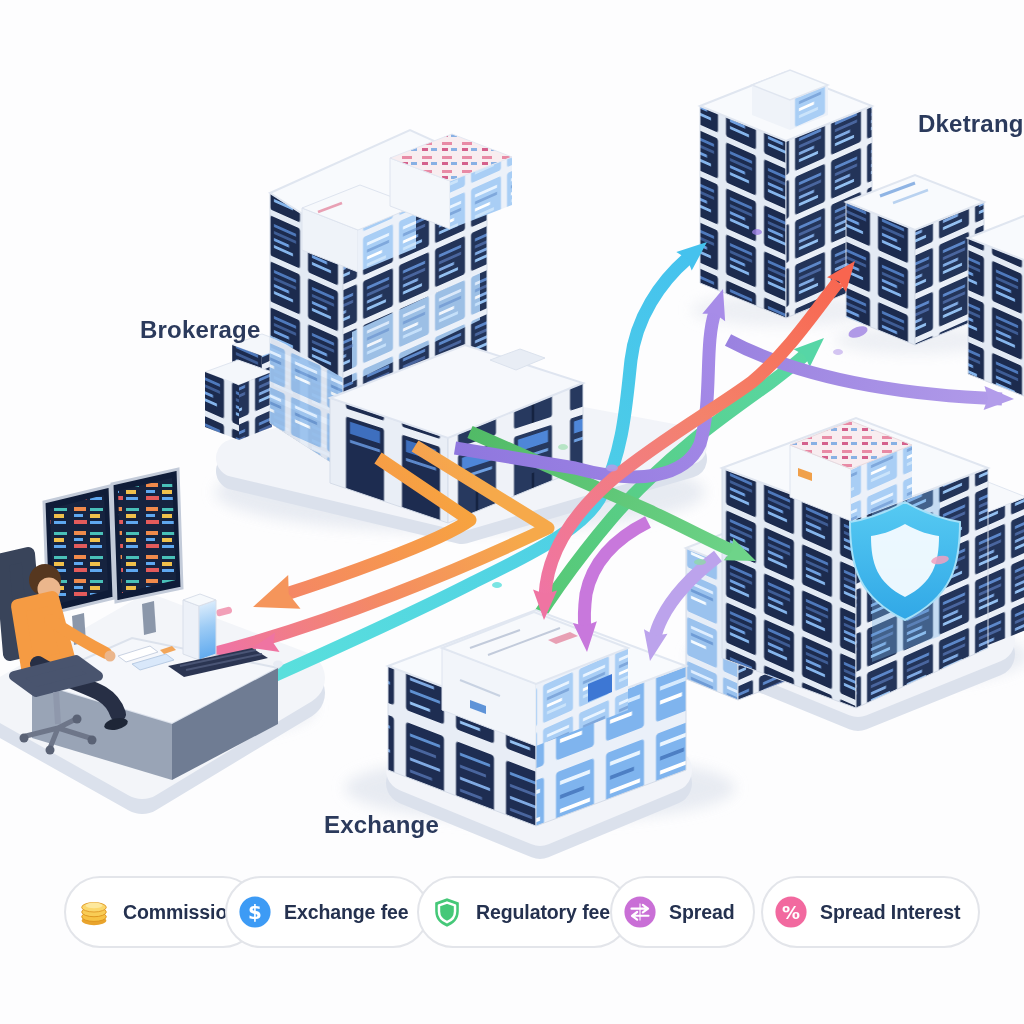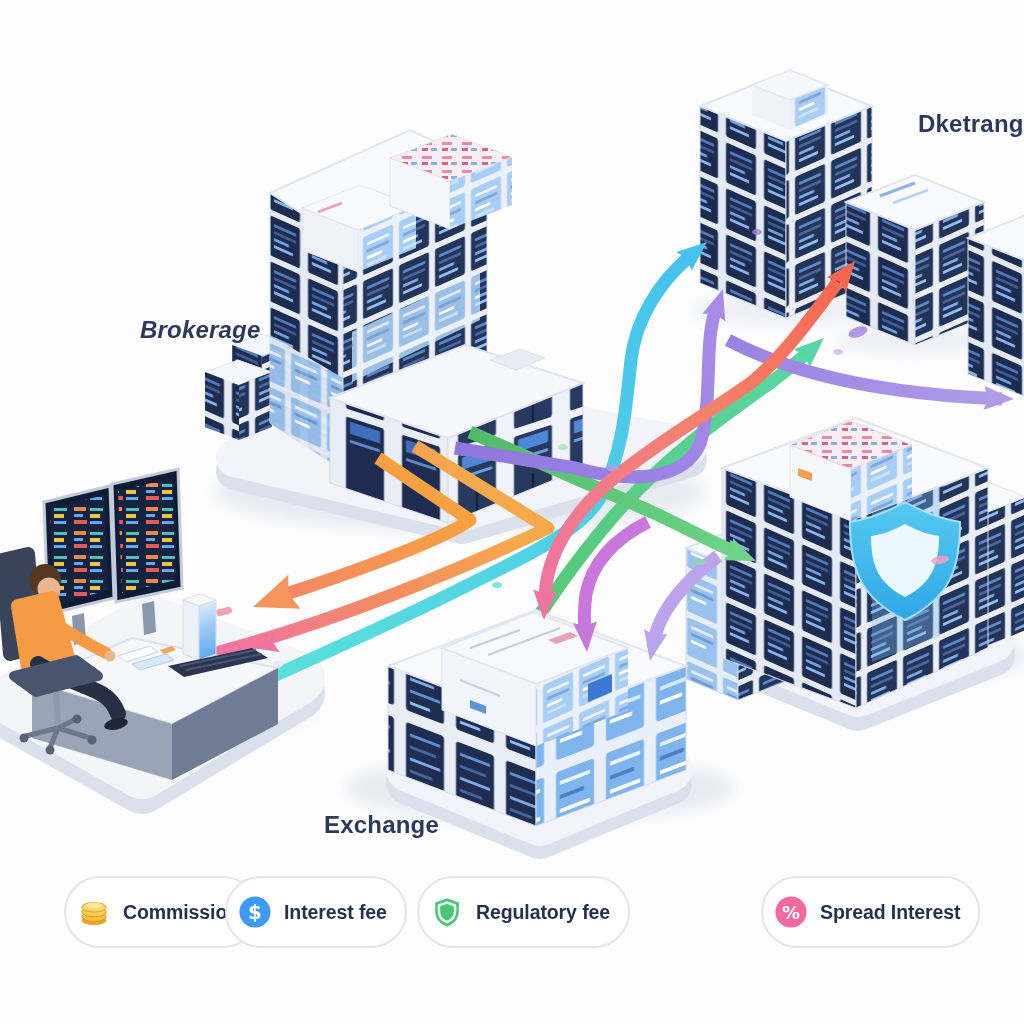--- a/index.html
+++ b/index.html
@@ -390,21 +390,21 @@
       <path d="M58,728 L26,736 M58,728 L50,748 M58,728 L90,738 M58,728 L74,720" stroke="#6E7689" stroke-width="5" stroke-linecap="round" fill="none"></path>
       <circle cx="24" cy="738" r="4.5" fill="#5A6275"></circle>
           <circle cx="50" cy="750" r="4.5" fill="#5A6275"></circle>
       <circle cx="92" cy="740" r="4.5" fill="#5A6275"></circle>
           <circle cx="77" cy="719" r="4.5" fill="#5A6275"></circle>
     </g>
   </g>
 </svg>
 
 
-<div class="blabel" style="left:140px;top:316px;font-style:italic;">Brokerage</div>
+<div class="blabel" style="left:140px;top:316px;">Brokerage</div>
 <div class="blabel" style="left:324px;top:811px;">Exchange</div>
 <div class="blabel clip-label" style="left:918px;top:110px;">Dketrangeu</div>
 
 
 <div class="legend">
 
   <div class="pill" style="left:64px;">
     <svg class="licon" viewBox="0 0 36 36">
       <ellipse cx="18" cy="27" rx="13" ry="5" fill="#E9A42C"></ellipse>
       <ellipse cx="18" cy="23" rx="13" ry="5" fill="#F7C244" stroke="#DD951F"></ellipse>
@@ -413,31 +413,40 @@
       <ellipse cx="18" cy="11" rx="9" ry="3" fill="#FDE89C"></ellipse>
     </svg>
     <span class="lbl">Commission</span>
   </div>
 
   <div class="pill" style="left:225px;">
     <svg class="licon" viewBox="0 0 36 36">
       <circle cx="18" cy="18" r="16.5" fill="#3D9BF5"></circle>
       <text x="18" y="25.5" text-anchor="middle" font-size="21" font-weight="bold" fill="#FFFFFF">$</text>
     </svg>
-    <span class="lbl">Interest fee</span>
+    <span class="lbl">Exchange fee</span>
   </div>
 
   <div class="pill" style="left:417px;">
     <svg class="licon" viewBox="0 0 36 36">
       <path d="M18,3.5 L30.5,8 V17 C30.5,26 25,31 18,33.5 C11,31 5.5,26 5.5,17 V8 Z" fill="#45C878"></path>
       <path d="M18,8 L26.5,11 V17.5 C26.5,23.5 22.5,27 18,28.8 C13.5,27 9.5,23.5 9.5,17.5 V11 Z" fill="none" stroke="#FFFFFF" stroke-width="2.6" stroke-linejoin="round"></path>
     </svg>
     <span class="lbl">Regulatory fee</span>
   </div>
 
+  <div class="pill" style="left:610px;">
+    <svg class="licon" viewBox="0 0 36 36">
+      <circle cx="18" cy="18" r="16.5" fill="#C96FD6"></circle>
+      <path d="M9,14.5 H23 M21,10.5 L26.5,14.5 L21,18.5" stroke="#FFFFFF" stroke-width="2.3" fill="none" stroke-linecap="round" stroke-linejoin="round"></path>
+      <path d="M27,22 H13 M15,18 L9.5,22 L15,26" stroke="#FFFFFF" stroke-width="2.3" fill="none" stroke-linecap="round" stroke-linejoin="round"></path>
+      <path d="M18,9 V27" stroke="#FFFFFF" stroke-width="1.6" opacity=".7"></path>
+    </svg>
+    <span class="lbl">Spread</span>
+  </div>
 
   <div class="pill" style="left:761px;">
     <svg class="licon" viewBox="0 0 36 36">
       <circle cx="18" cy="18" r="16.5" fill="#F2699F"></circle>
       <text x="18" y="25" text-anchor="middle" font-size="19" font-weight="bold" fill="#FFFFFF">%</text>
     </svg>
     <span class="lbl">Spread Interest</span>
   </div>
 
 </div>

